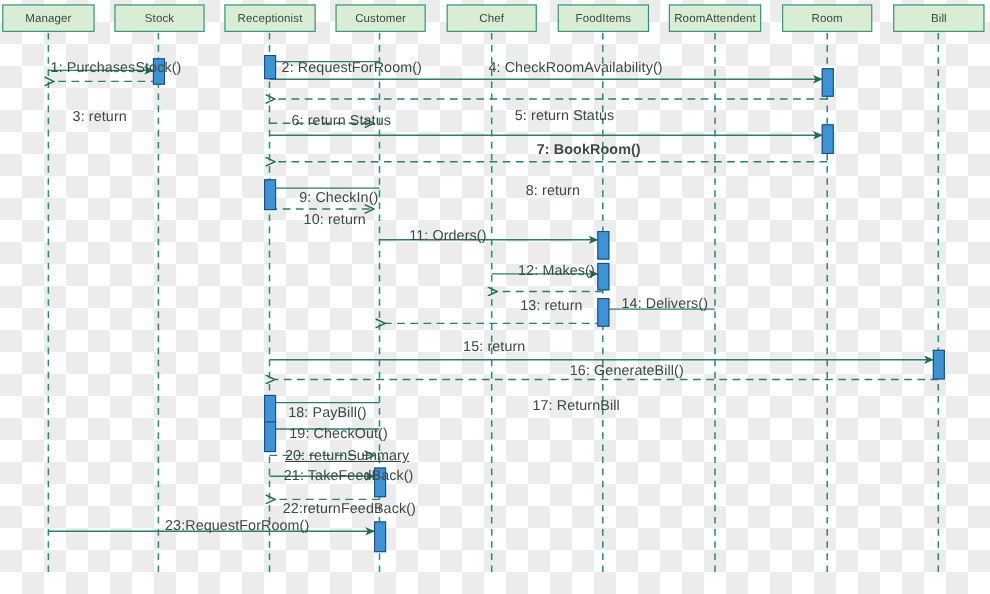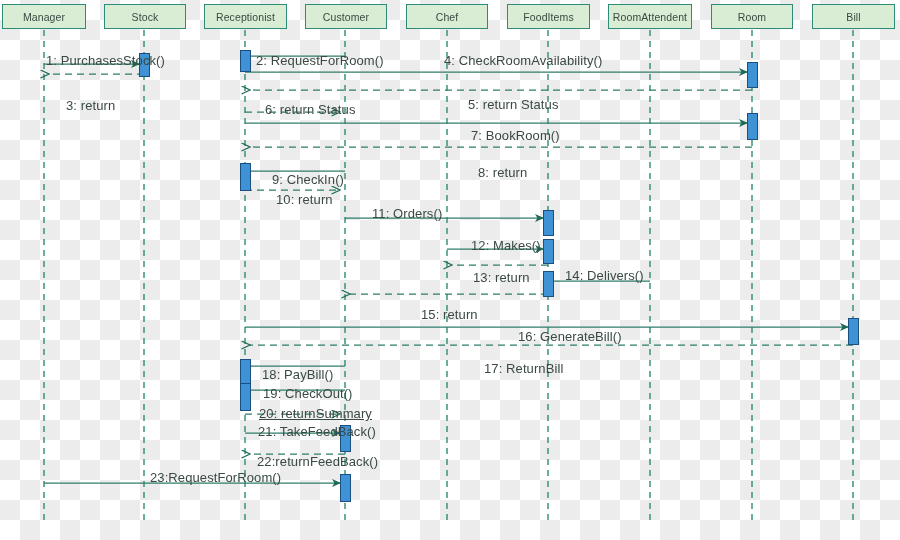--- a/index.html
+++ b/index.html
@@ -173,21 +173,21 @@
       <div class="activation" style="left: 340px; top: 474px; height: 28px;"></div>
     </div>
 
   <div id="labels-layer">
       <div class="msg-label" style="left: 46px; top: 53px;">1: PurchasesStock()</div>
       <div class="msg-label" style="left: 256px; top: 53px;">2: RequestForRoom()</div>
       <div class="msg-label" style="left: 66px; top: 81px; margin-top: 17px;">3: return</div>
       <div class="msg-label" style="left: 444px; top: 53px;">4: CheckRoomAvailability()</div>
       <div class="msg-label" style="left: 468px; top: 97px;">5: return Status</div>
       <div class="msg-label" style="left: 265px; top: 102px;">6: return Status</div>
-      <div class="msg-label" style="left: 471px; top: 128px;">7: BookRoom()</div>
+      <div class="msg-label" style="left: 488px; top: 128px; font-weight: bold;">7: BookRoom()</div>
       <div class="msg-label" style="left: 478px; top: 165px;">8: return</div>
       <div class="msg-label" style="left: 272px; top: 172px;">9: CheckIn()</div>
       <div class="msg-label" style="left: 276px; top: 192px;">10: return</div>
       <div class="msg-label" style="left: 372px; top: 206px;">11: Orders()</div>
       <div class="msg-label" style="left: 471px; top: 238px;">12: Makes()</div>
       <div class="msg-label" style="left: 473px; top: 270px;">13: return</div>
       <div class="msg-label" style="left: 565px; top: 268px;">14: Delivers()</div>
       <div class="msg-label" style="left: 421px; top: 307px; text-align: center;">15: return</div>
       <div class="msg-label" style="left: 518px; top: 329px;">16: GenerateBill()</div>
       <div class="msg-label" style="left: 484px; top: 361px;">17: ReturnBill</div>

